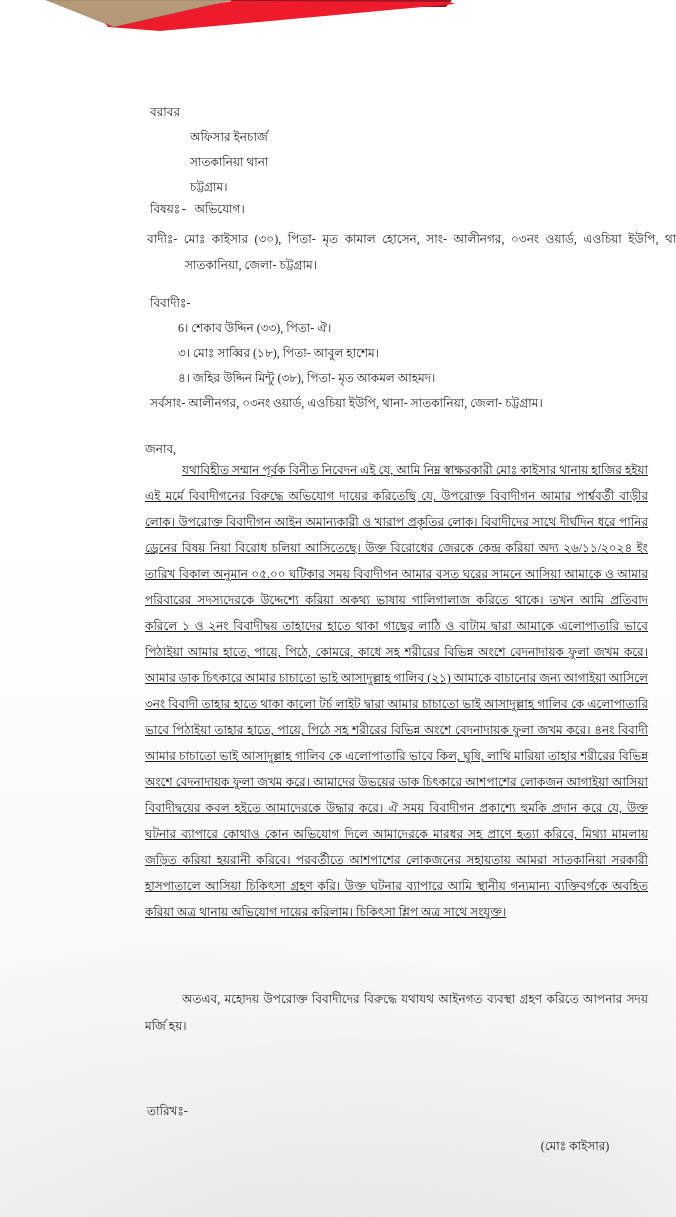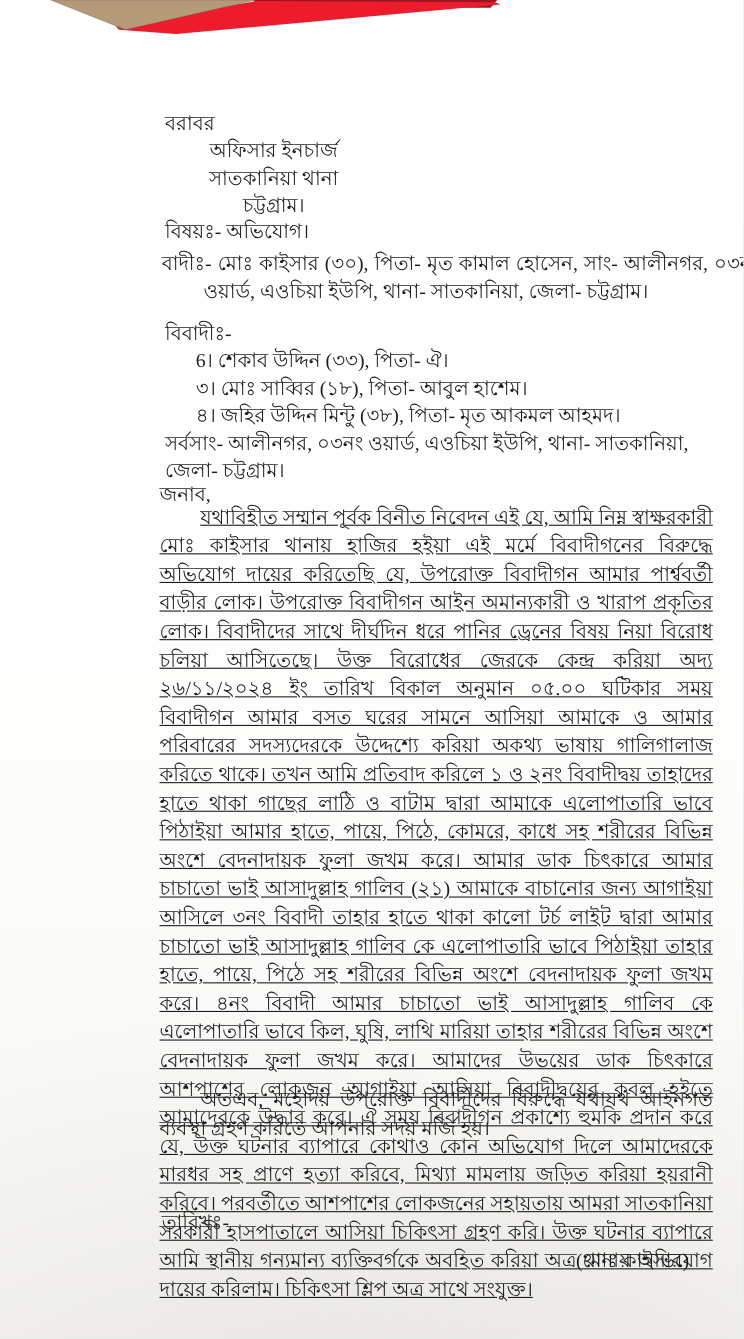--- a/index.html
+++ b/index.html
@@ -20,24 +20,24 @@
       linear-gradient(180deg, #ffffff 0%, #fdfdfc 55%, #f7f6f3 100%);
     font-family: "Liberation Serif", "DejaVu Serif", serif;
     color: #1d1d1f;
   }
   .decor-top {
     position: absolute;
     top: 0;
     left: 0;
     pointer-events: none;
   }
-  .txt { position: absolute; font-size: 18px; line-height: 25px; }
+  .txt { position: absolute; font-size: 12px; line-height: 25px; }
   .recipient-block { top: 100px; left: 150px; }
-  .recipient-lines { padding-left: 40px; text-align: center; }
-  .subject-line { top: 198px; left: 150px; }
+  .recipient-lines { padding-left: 40px; }
+  .subject-line { top: 198px; left: 150px; font-family: Liberation Mono, monospace; }
   .plaintiff-block {
     top: 226px; left: 147px; width: 506px;
     padding-left: 38px; text-indent: -38px;
     line-height: 26px;
     text-align: justify;
   }
   .defendants-block { top: 291px; left: 150px; width: 510px; }
   .defendant-item { padding-left: 28px; }
   .salutation-line { top: 437px; left: 145px; }
   .body-par {

